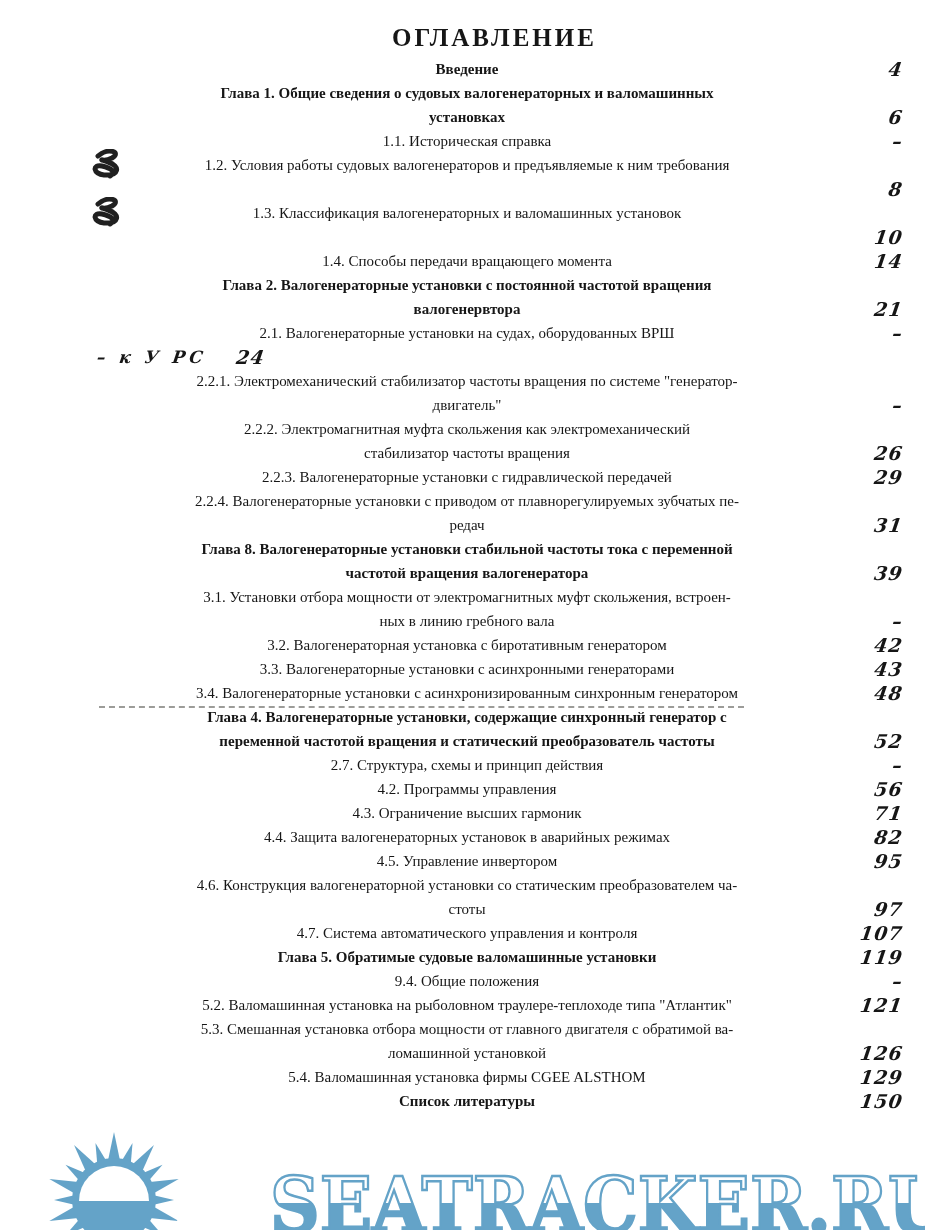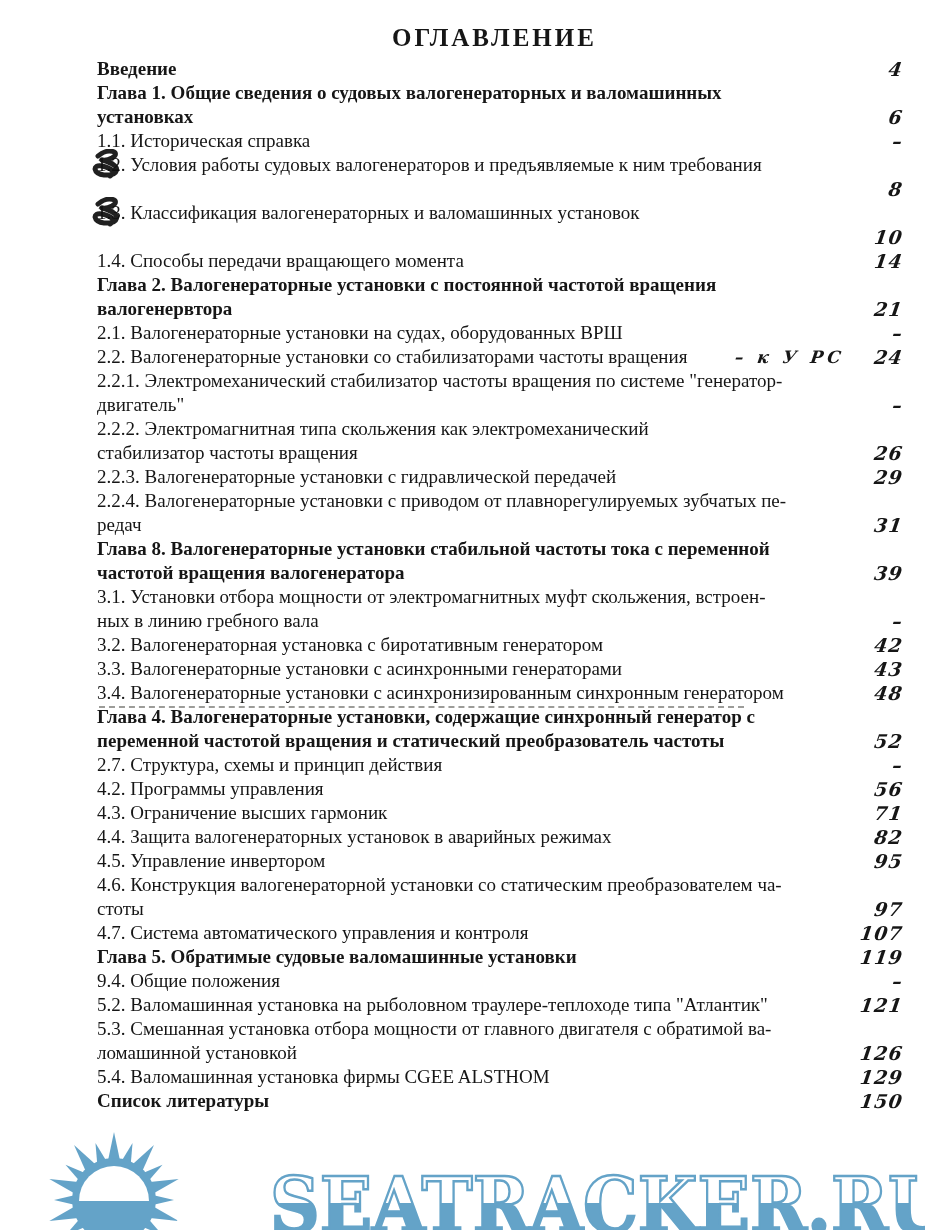--- a/index.html
+++ b/index.html
@@ -9,22 +9,22 @@
     position:relative; width:925px; height:1230px; background:#fff;
     font-family:"Liberation Serif", serif; color:var(--ink); overflow:hidden;margin-left:32px;
   }
   .page-title {
     position:absolute; top:24px; left:0; width:100%;
     text-align:center; font-weight:bold; font-size:25px; letter-spacing:3px;
   }
   #toc { position:absolute; top:57px; left:65px; right:54px; }
   .row { display:flex; align-items:flex-end; position:relative; }
   .row .text {
-    flex:1 1 auto; font-size:19px; line-height:24px; white-space:pre-line;
-    padding-right:10px; position:relative;
+    flex:1 1 auto; font-size:15px; line-height:24px; white-space:pre-line;
+    padding-right:10px; position:relative;text-align:center;
   }
   .row.bold .text { font-weight:bold; }
   .row .page {
     flex:0 0 56px; text-align:right; font-size:19px; line-height:24px;
   }
   .hand {
     font-family:"DejaVu Serif", serif; font-style:italic; font-weight:bold;
     transform:skewX(-8deg); letter-spacing:1px;
   }
   .annotation {
@@ -88,31 +88,30 @@
       <div class="row bold">
         <div class="text">Глава 2. Валогенераторные установки с постоянной частотой вращения
 валогенервтора</div>
         <div class="page hand">21</div>
       </div>
       <div class="row">
         <div class="text">2.1. Валогенераторные установки на судах, оборудованных ВРШ</div>
         <div class="page hand">–</div>
       </div>
       <div class="row">
-        <div class="text">2.2. Валогенераторные установки со стабилизаторами частоты вращения</div>
         <span class="hand annotation">– к У РС</span>
         <div class="page hand">24</div>
       </div>
       <div class="row">
         <div class="text">2.2.1. Электромеханический стабилизатор частоты вращения по системе "генератор-
 двигатель"</div>
         <div class="page hand">–</div>
       </div>
       <div class="row">
-        <div class="text">2.2.2. Электромагнитная типа скольжения как электромеханический
+        <div class="text">2.2.2. Электромагнитная муфта скольжения как электромеханический
 стабилизатор частоты вращения</div>
         <div class="page hand">26</div>
       </div>
       <div class="row">
         <div class="text">2.2.3. Валогенераторные установки с гидравлической передачей</div>
         <div class="page hand">29</div>
       </div>
       <div class="row">
         <div class="text">2.2.4. Валогенераторные установки с приводом от плавнорегулируемых зубчатых пе-
 редач</div>

